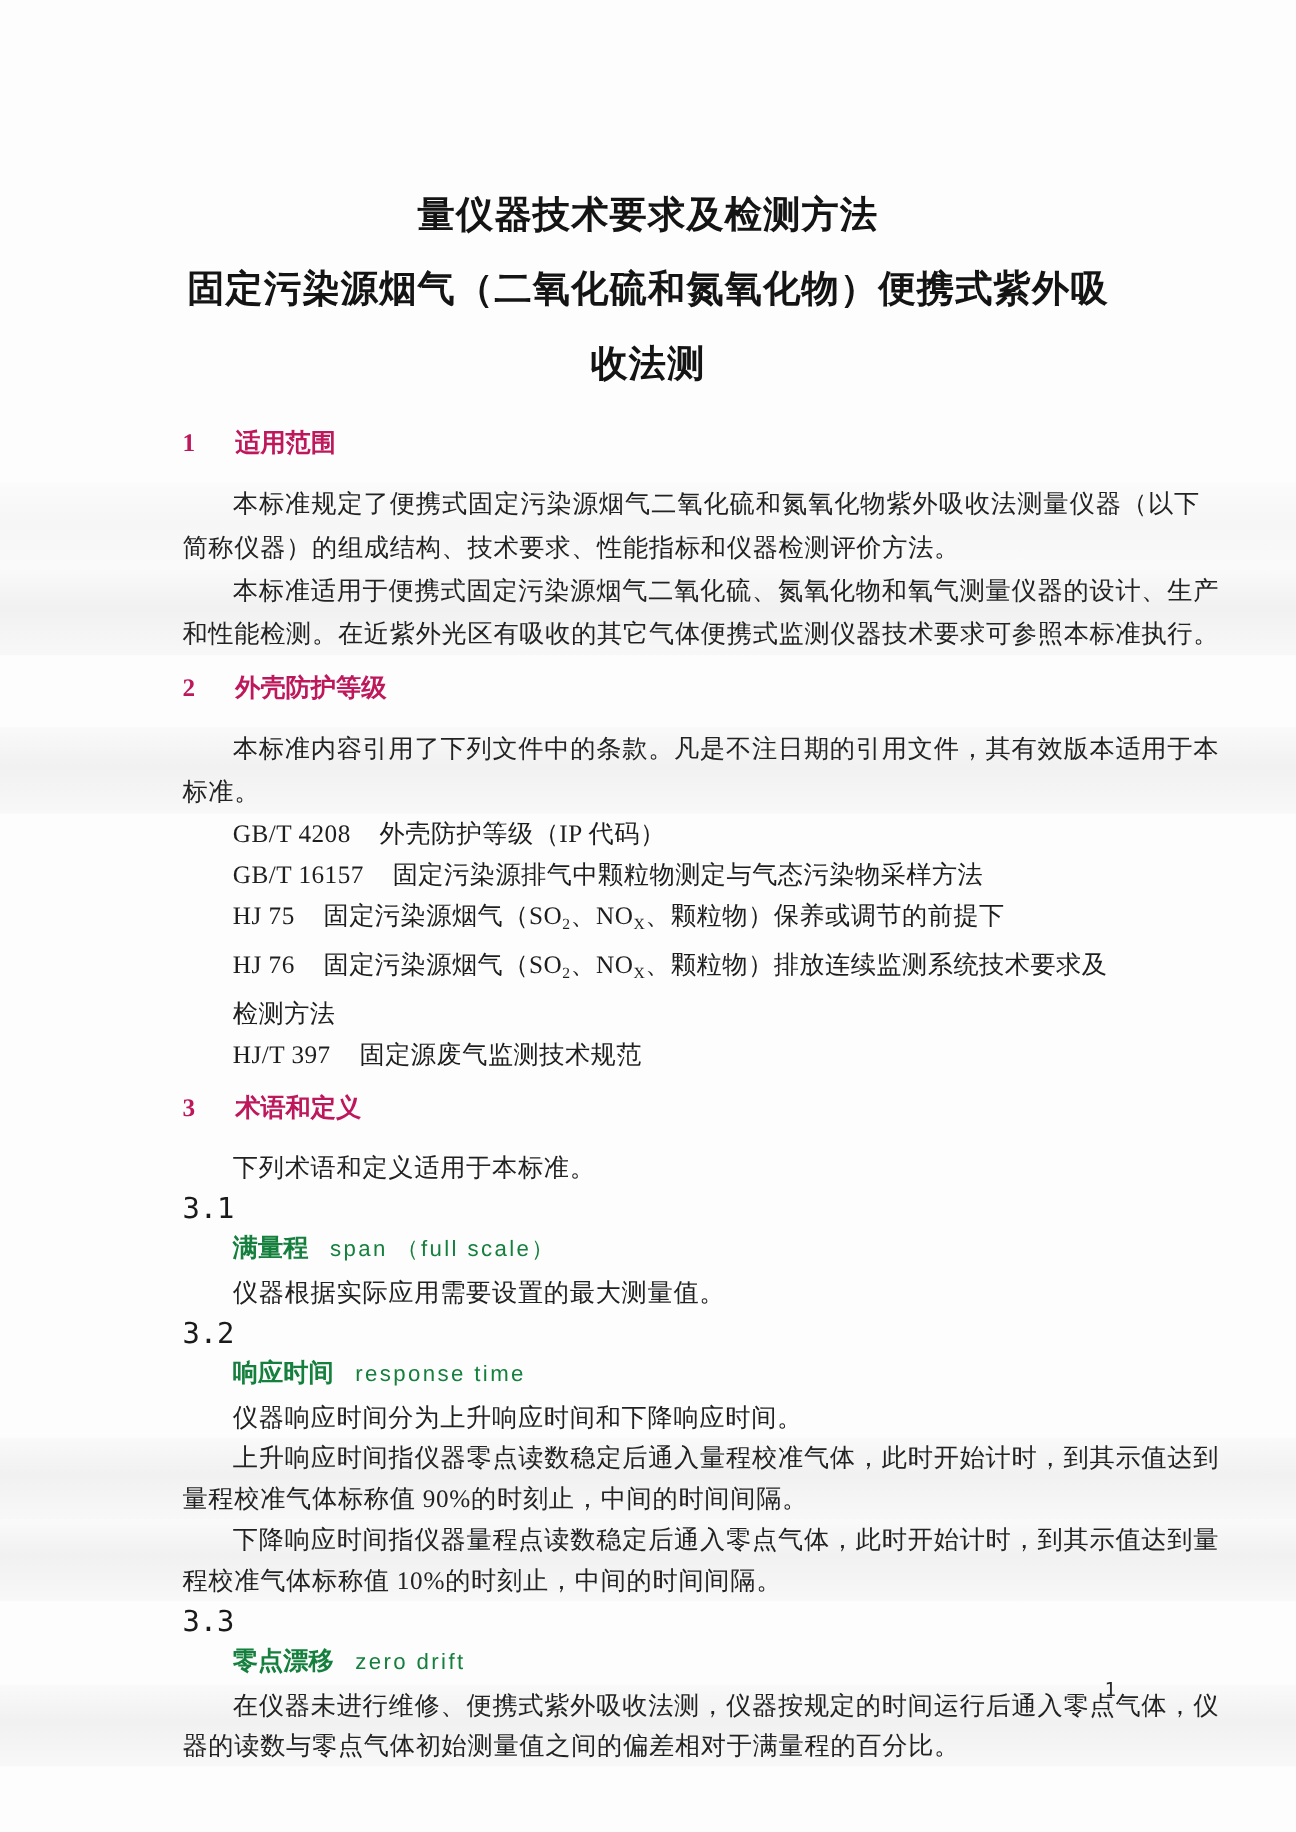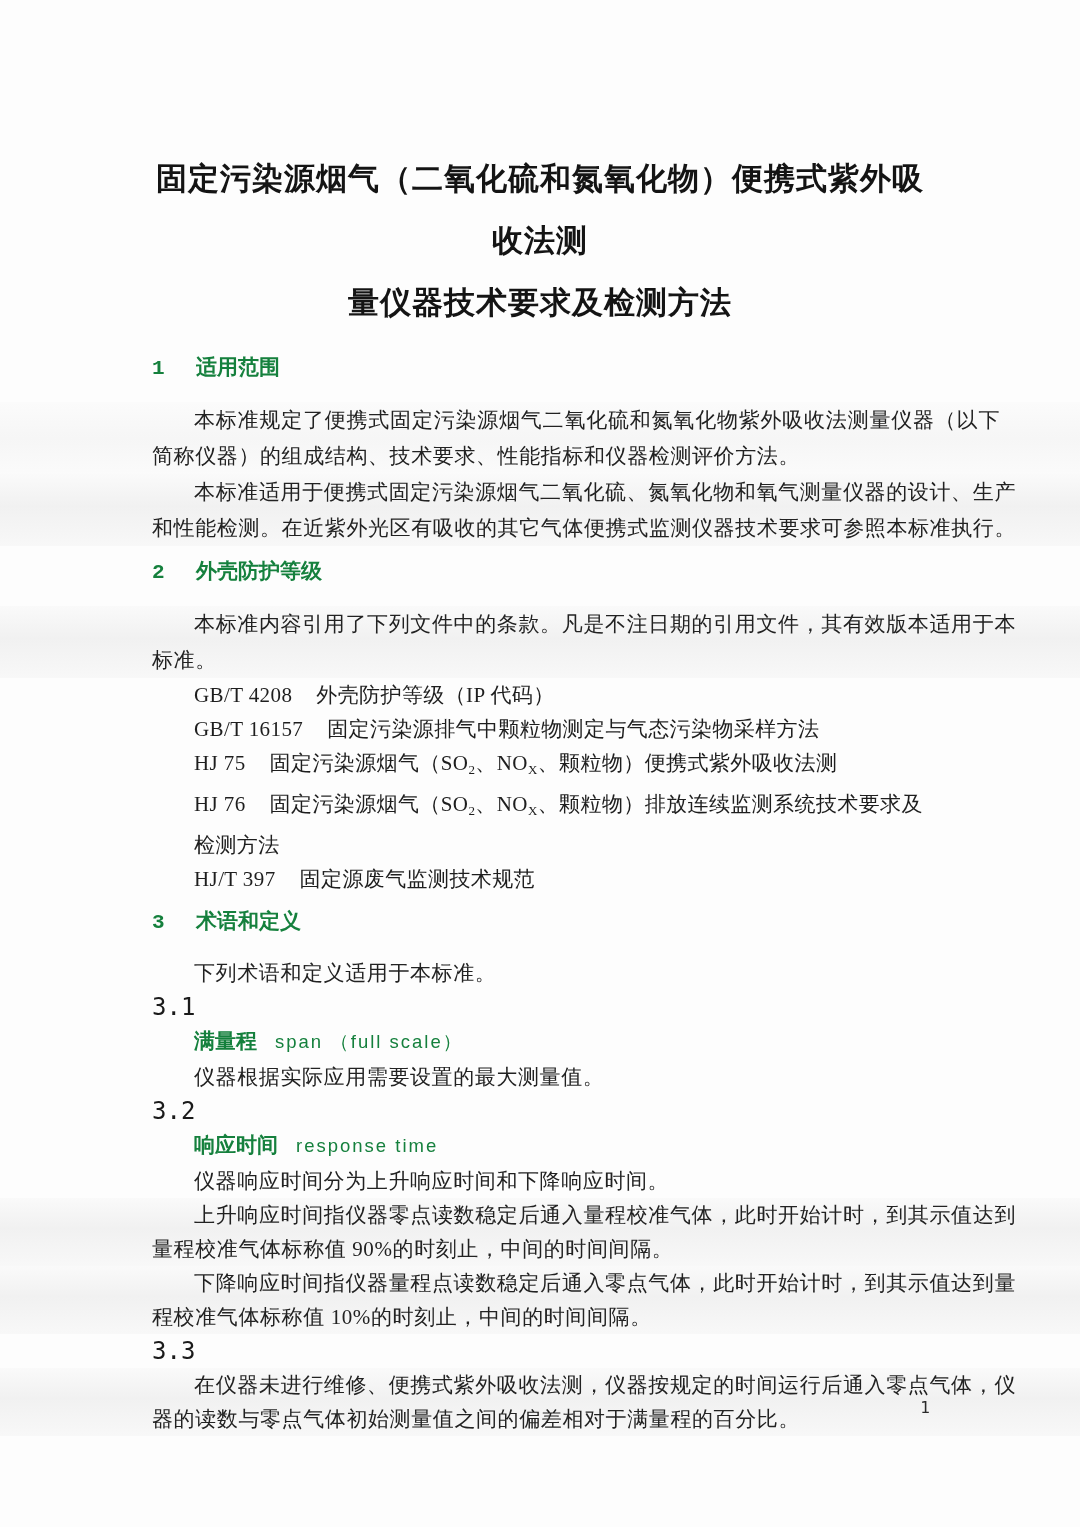--- a/index.html
+++ b/index.html
@@ -20,25 +20,25 @@
     font-family:"Liberation Sans","DejaVu Sans",sans-serif;
     font-weight:700;
     font-size:31px;
     line-height:62px;
     color:#141414;
     letter-spacing:1px;
   }
   .title .tline { display:block; }
   .sec-h {
     margin:14px 0 20px 0;
-    font-family:Liberation Mono, monospace;
+    font-family:Liberation Serif, serif;
     font-weight:700;
     font-size:21px;
     line-height:26px;
-    color:#15803d;
+    color:#be185d;
   }
   .sec-num { display:inline-block; min-width:22px; margin-right:22px; }
   .body {
     margin:0;
     font-size:21px;
     line-height:36px;
     text-align:justify;
     letter-spacing:0.6px;
     color:#222;
   }
@@ -79,22 +79,22 @@
     font-family:"DejaVu Sans Mono","Liberation Mono",monospace;
     font-size:16px; color:#2a2a2a;
   }
 </style>
 </head>
 <body>
 
 <div class="page">
 
   <h1 class="title">
+    <span class="tline">量仪器技术要求及检测方法</span>
     <span class="tline">固定污染源烟气（二氧化硫和氮氧化物）便携式紫外吸收法测</span>
-    <span class="tline">量仪器技术要求及检测方法</span>
   </h1>
 
   <section>
     <h2 class="sec-h">
       <span class="sec-num">1</span><span>适用范围</span>
     </h2>
     <p class="body indent band-light">本标准规定了便携式固定污染源烟气二氧化硫和氮氧化物紫外吸收法测量仪器（以下简称仪器）的组成结构、技术要求、性能指标和仪器检测评价方法。</p>
     <p class="body indent band">本标准适用于便携式固定污染源烟气二氧化硫、氮氧化物和氧气测量仪器的设计、生产和性能检测。在近紫外光区有吸收的其它气体便携式监测仪器技术要求可参照本标准执行。</p>
   </section>
 
@@ -104,21 +104,21 @@
     </h2>
     <p class="body indent band">本标准内容引用了下列文件中的条款。凡是不注日期的引用文件，其有效版本适用于本标准。</p>
     <ul class="refs">
       <li class="ref">
         <span class="ref-code">GB/T 4208</span><span>外壳防护等级（IP 代码）</span>
       </li>
       <li class="ref">
         <span class="ref-code">GB/T 16157</span><span>固定污染源排气中颗粒物测定与气态污染物采样方法</span>
       </li>
       <li class="ref">
-        <span class="ref-code">HJ 75</span><span><span>固定污染源烟气（SO</span><sub class="sub">2</sub><span>、NO</span><sub class="sub">X</sub><span>、颗粒物）便携式紫外吸收法测</span></span>
+        <span class="ref-code">HJ 75</span><span><span>固定污染源烟气（SO</span><sub class="sub">2</sub><span>、NO</span><sub class="sub">X</sub><span>、颗粒物）保养或调节的前提下</span></span>
       </li>
       <li class="ref">
         <span class="ref-code">HJ 76</span><span><span>固定污染源烟气（SO</span><sub class="sub">2</sub><span>、NO</span><sub class="sub">X</sub><span>、颗粒物）排放连续监测系统技术要求及检测方法</span></span>
       </li>
       <li class="ref">
         <span class="ref-code">HJ/T 397</span><span>固定源废气监测技术规范</span>
       </li>
     </ul>
   </section>
 
@@ -141,19 +141,22 @@
       <div class="term-name">
         <span class="term-zh">响应时间</span><span class="term-en">response time</span>
       </div>
       <p class="body indent t-def">仪器响应时间分为上升响应时间和下降响应时间。</p>
       <p class="body indent t-def band">上升响应时间指仪器零点读数稳定后通入量程校准气体，此时开始计时，到其示值达到量程校准气体标称值 90%的时刻止，中间的时间间隔。</p>
       <p class="body indent t-def band">下降响应时间指仪器量程点读数稳定后通入零点气体，此时开始计时，到其示值达到量程校准气体标称值 10%的时刻止，中间的时间间隔。</p>
     </div>
 
     <div class="term">
       <div class="term-num">3.3</div>
+      <div class="term-name">
+        <span class="term-zh">零点漂移</span><span class="term-en">zero drift</span>
+      </div>
       <p class="body indent t-def band">在仪器未进行维修、便携式紫外吸收法测，仪器按规定的时间运行后通入零点气体，仪器的读数与零点气体初始测量值之间的偏差相对于满量程的百分比。</p>
     </div>
   </section>
 
   <div class="page-num">1</div>
 
 </div>
 
 </body></html>

